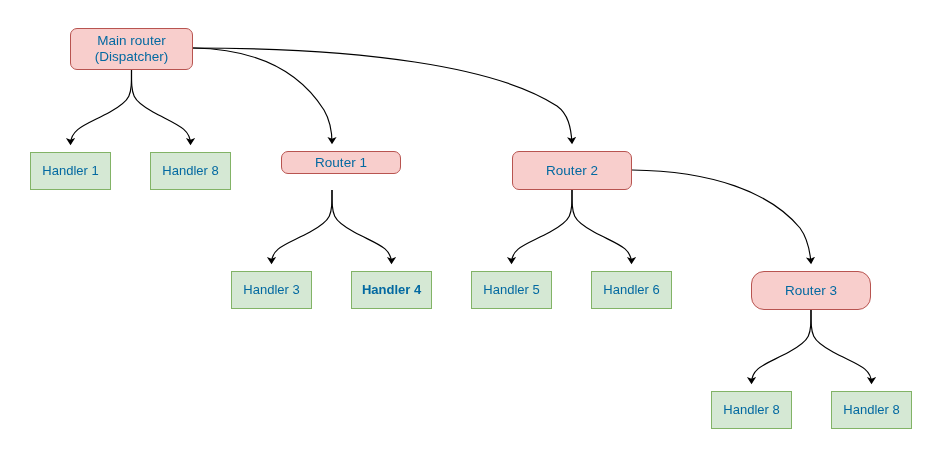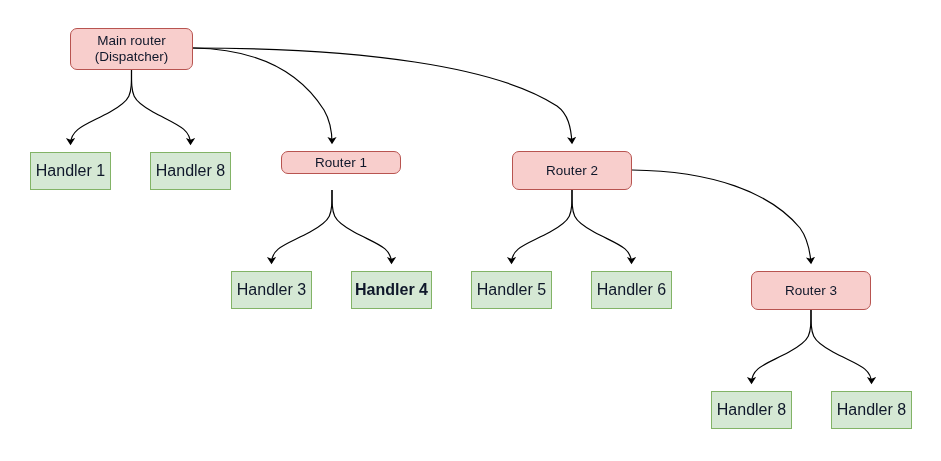--- a/index.html
+++ b/index.html
@@ -27,35 +27,35 @@
     pointer-events: none;
   }
   .node {
     position: absolute;
     box-sizing: border-box;
     display: flex;
     align-items: center;
     justify-content: center;
     text-align: center;
     line-height: 1.18;
-    color: #0f172a;
+    color: #0369a1;
     white-space: pre;
     z-index: 2;
   }
   .node-router {
     background: #f8cecc;
     border: 1px solid #b85450;
     border-radius: 7px;
     font-size: 13.5px;
   }
   .node-handler {
     background: #d5e8d4;
     border: 1px solid #82b366;
     border-radius: 0;
-    font-size: 16px;
+    font-size: 13px;
   }
   .node-label {
     display: block;
     width: 100%;
   }
 </style>
 </head>
 <body>
 
 <div id="canvas">
@@ -85,18 +85,18 @@
       <div class="node node-router" style="left: 70px; top: 28px; width: 123px; height: 42px;"><span class="node-label">Main router
 (Dispatcher)</span></div>
       <div class="node node-handler" style="left: 30px; top: 152px; width: 81px; height: 38px;"><span class="node-label">Handler 1</span></div>
       <div class="node node-handler" style="left: 150px; top: 152px; width: 81px; height: 38px;"><span class="node-label">Handler 8</span></div>
       <div class="node node-router" style="left: 272px; top: 151px; width: 120px; height: 23px; margin-left: 9px;"><span class="node-label">Router 1</span></div>
       <div class="node node-router" style="left: 512px; top: 151px; width: 120px; height: 39px;"><span class="node-label">Router 2</span></div>
       <div class="node node-handler" style="left: 231px; top: 271px; width: 81px; height: 38px;"><span class="node-label">Handler 3</span></div>
       <div class="node node-handler" style="left: 351px; top: 271px; width: 81px; height: 38px; font-weight: bold;"><span class="node-label">Handler 4</span></div>
       <div class="node node-handler" style="left: 471px; top: 271px; width: 81px; height: 38px;"><span class="node-label">Handler 5</span></div>
       <div class="node node-handler" style="left: 591px; top: 271px; width: 81px; height: 38px; justify-content: flex-end;"><span class="node-label">Handler 6</span></div>
-      <div class="node node-router" style="left: 751px; top: 271px; width: 120px; height: 39px;"><span class="node-label">Router 3</span></div>
+      <div class="node node-router" style="left: 751px; top: 271px; width: 120px; height: 39px; border-radius: 13px;"><span class="node-label">Router 3</span></div>
       <div class="node node-handler" style="left: 711px; top: 391px; width: 81px; height: 38px;"><span class="node-label">Handler 8</span></div>
       <div class="node node-handler" style="left: 831px; top: 391px; width: 81px; height: 38px;"><span class="node-label">Handler 8</span></div>
     </div>
 
 </div>
 
 </body></html>

